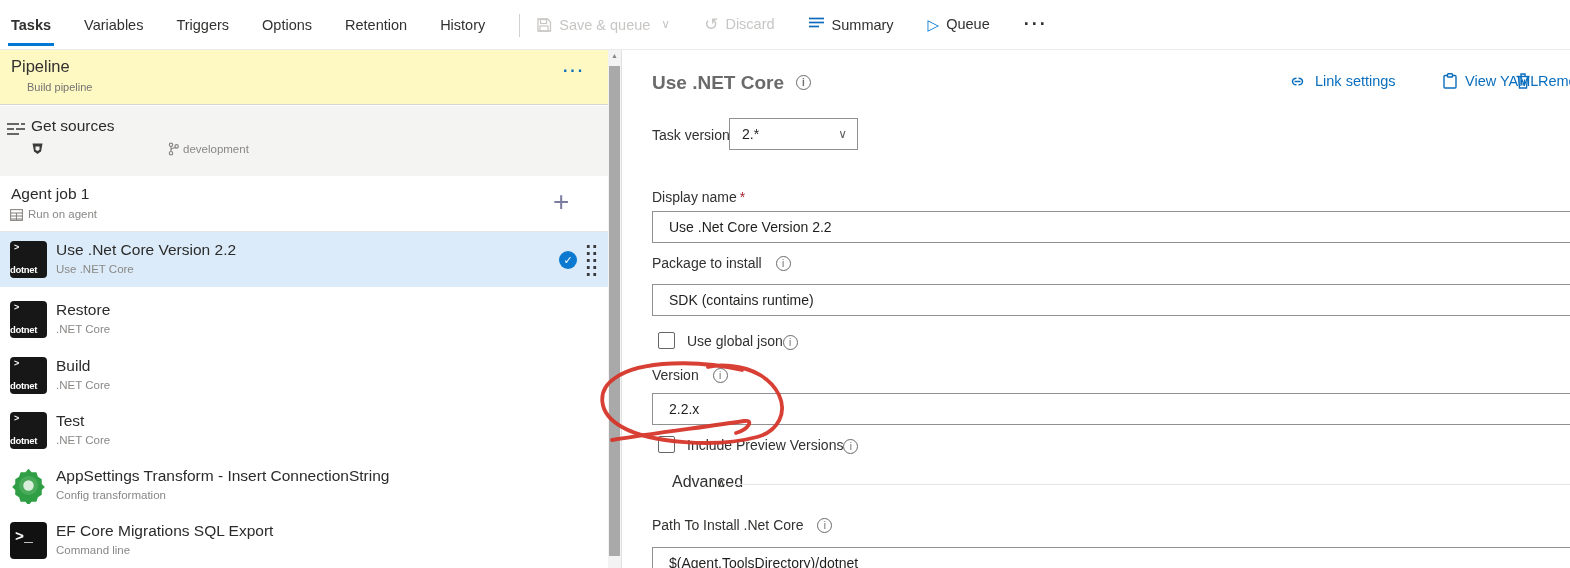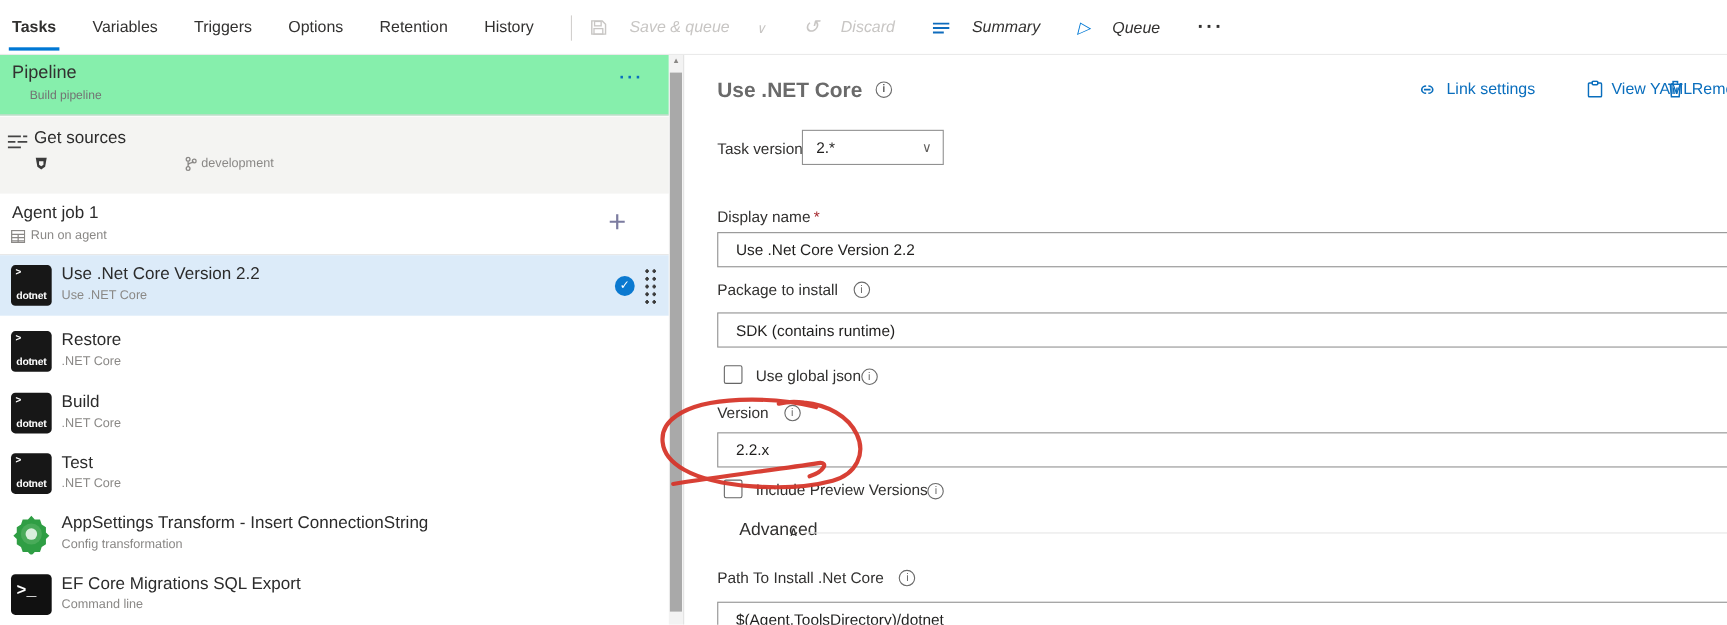--- a/index.html
+++ b/index.html
@@ -10,31 +10,31 @@
   .topbar { position:absolute; left:0; top:0; width:1570px; height:50px; background:#fff;
             border-bottom:1px solid #eaeaea; display:flex; align-items:stretch; }
   .tabs { display:flex; align-items:stretch; padding-left:10px; }
   .tab { position:relative; display:flex; align-items:center; padding:0 1px; margin-right:31px;
          font-size:14.5px; color:#323130; cursor:pointer; }
   .tab.active { font-weight:bold; }
   .tab.active::after { content:""; position:absolute; left:-2px; right:-2px; bottom:3px;
                        height:3px; background:#0078d4; }
   .tb-sep { width:1px; background:#d2d0ce; margin:14px 16px 12px 2px; }
   .tb-actions { display:flex; align-items:center; }
-  .tb-btn { display:flex; align-items:flex-end; gap:20px; margin-right:34px; font-size:14.5px;
-            white-space:nowrap; cursor:pointer;font-style:italic; }
+  .tb-btn { display:flex; align-items:flex-start; gap:7px; margin-right:34px; font-size:14.5px;
+            white-space:nowrap; cursor:pointer; }
   .tb-btn.disabled { color:#c8c6c4; cursor:default; }
   .tb-btn .chev { font-size:12px; margin-left:4px; }
   .glyph-undo { font-size:17px; line-height:1; }
   .icon-play { color:#0078d4; font-size:15px; }
   .tb-more { font-size:18px; letter-spacing:2px; font-weight:bold; color:#323130; cursor:pointer; }
 
   
   .left-panel { position:absolute; left:0; top:50px; width:608px; height:518px; background:#fff; }
-  .pipe-head { position:absolute; left:0; top:0; width:608px; height:55px; background:#86efac;
+  .pipe-head { position:absolute; left:0; top:0; width:608px; height:55px; background:#fef9c3;
                border-bottom:1px solid #d6d6d6; }
   .pipe-title { position:absolute; left:11px; top:7px; font-size:16.5px; color:#323130; }
   .pipe-sub { position:absolute; left:27px; top:31px; font-size:11px; color:#737373; }
   .pipe-more { position:absolute; left:563px; top:12px; font-size:16px; font-weight:bold;
                letter-spacing:2px; color:#0a6ebd; cursor:pointer; }
   .get-sources { position:absolute; left:0; top:56px; width:608px; height:70px; background:#f4f4f2;
                  cursor:pointer; }
   .gs-title { position:absolute; left:31px; top:11px; font-size:15.5px; color:#2b2b2b; }
   .gs-shield { position:absolute; left:31px; top:36px; }
   .gs-branch { position:absolute; left:183px; top:37px; font-size:11.5px; color:#8a8886; }
@@ -49,21 +49,21 @@
   .aj-plus { position:absolute; left:553px; top:6px; font-size:28px; font-weight:200;
              color:#7c7ca0; cursor:pointer; }
 
   .task-row { position:absolute; left:0; width:608px; height:55px; background:#fff; cursor:pointer; }
   .task-row.selected { background:#dcebf9; }
   .t-title { position:absolute; left:56px; top:9px; font-size:15.5px; color:#2b2b2b; white-space:nowrap; }
   .t-sub { position:absolute; left:56px; top:31px; font-size:11.5px; color:#8a8886; }
   .t-icon { position:absolute; left:10px; top:9px; width:37px; height:37px; border-radius:4px; }
   .t-icon.dotnet { background:#171717; }
   .t-icon.dotnet .gt { position:absolute; left:4px; top:1px; color:#fff; font-size:9px; font-weight:bold; }
-  .t-icon.dotnet .dn { position:absolute; left:0; right:0; bottom:3px; text-align:center; color:#fff;
+  .t-icon.dotnet .dn { position:absolute; left:0; right:0; bottom:3px; color:#fff;
                        font-size:9.5px; font-weight:bold; letter-spacing:-0.3px; }
   .t-icon.term { background:#111; }
   .t-icon.term .tg { position:absolute; left:5px; top:7px; color:#fff; font-size:15px; font-weight:bold;
                      font-family:"Liberation Mono", monospace; }
   .check-badge { position:absolute; left:559px; top:19px; width:18px; height:18px; border-radius:50%;
                  background:#0b79d0; color:#fff; font-size:11px; text-align:center; line-height:18px; }
   .drag-handle { position:absolute; left:585px; top:11px; width:13px; height:34px;
                  background-image:radial-gradient(#3a3a3a 1.4px, transparent 1.6px);
                  background-size:6.5px 7px; cursor:grab; }
 

